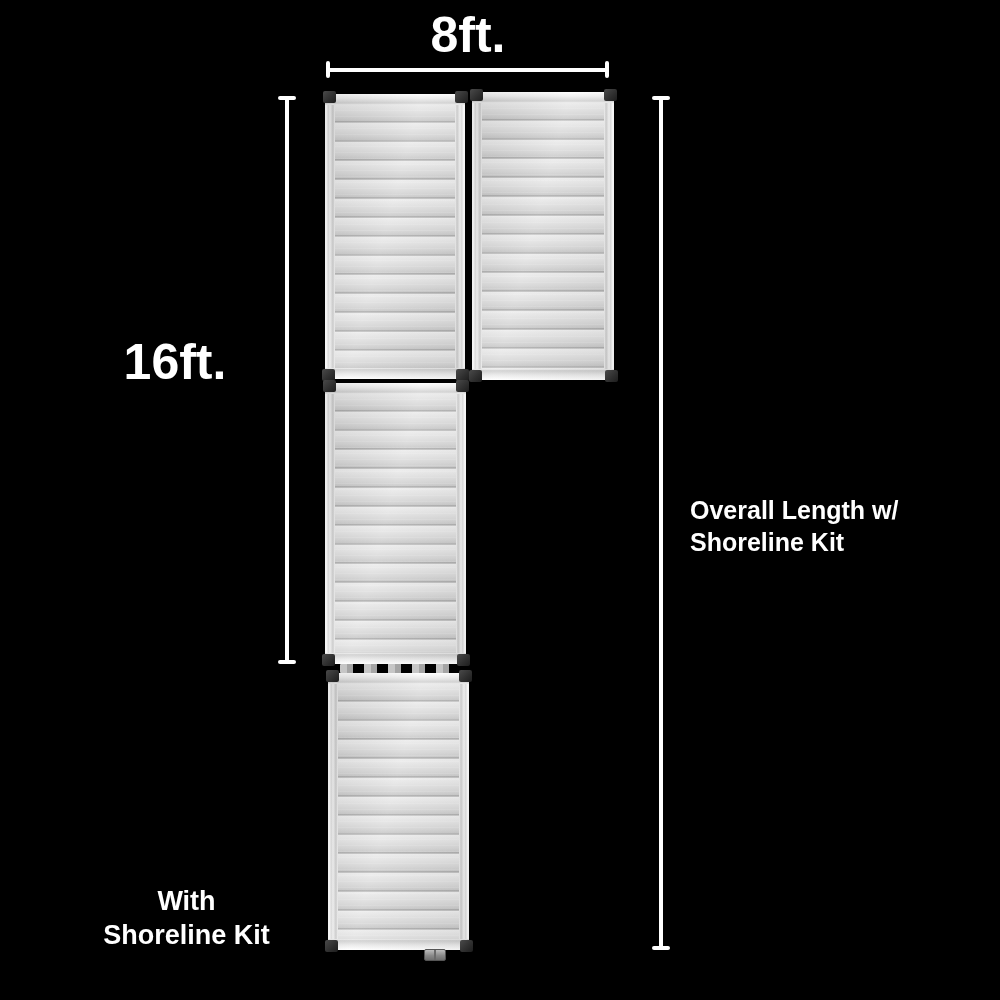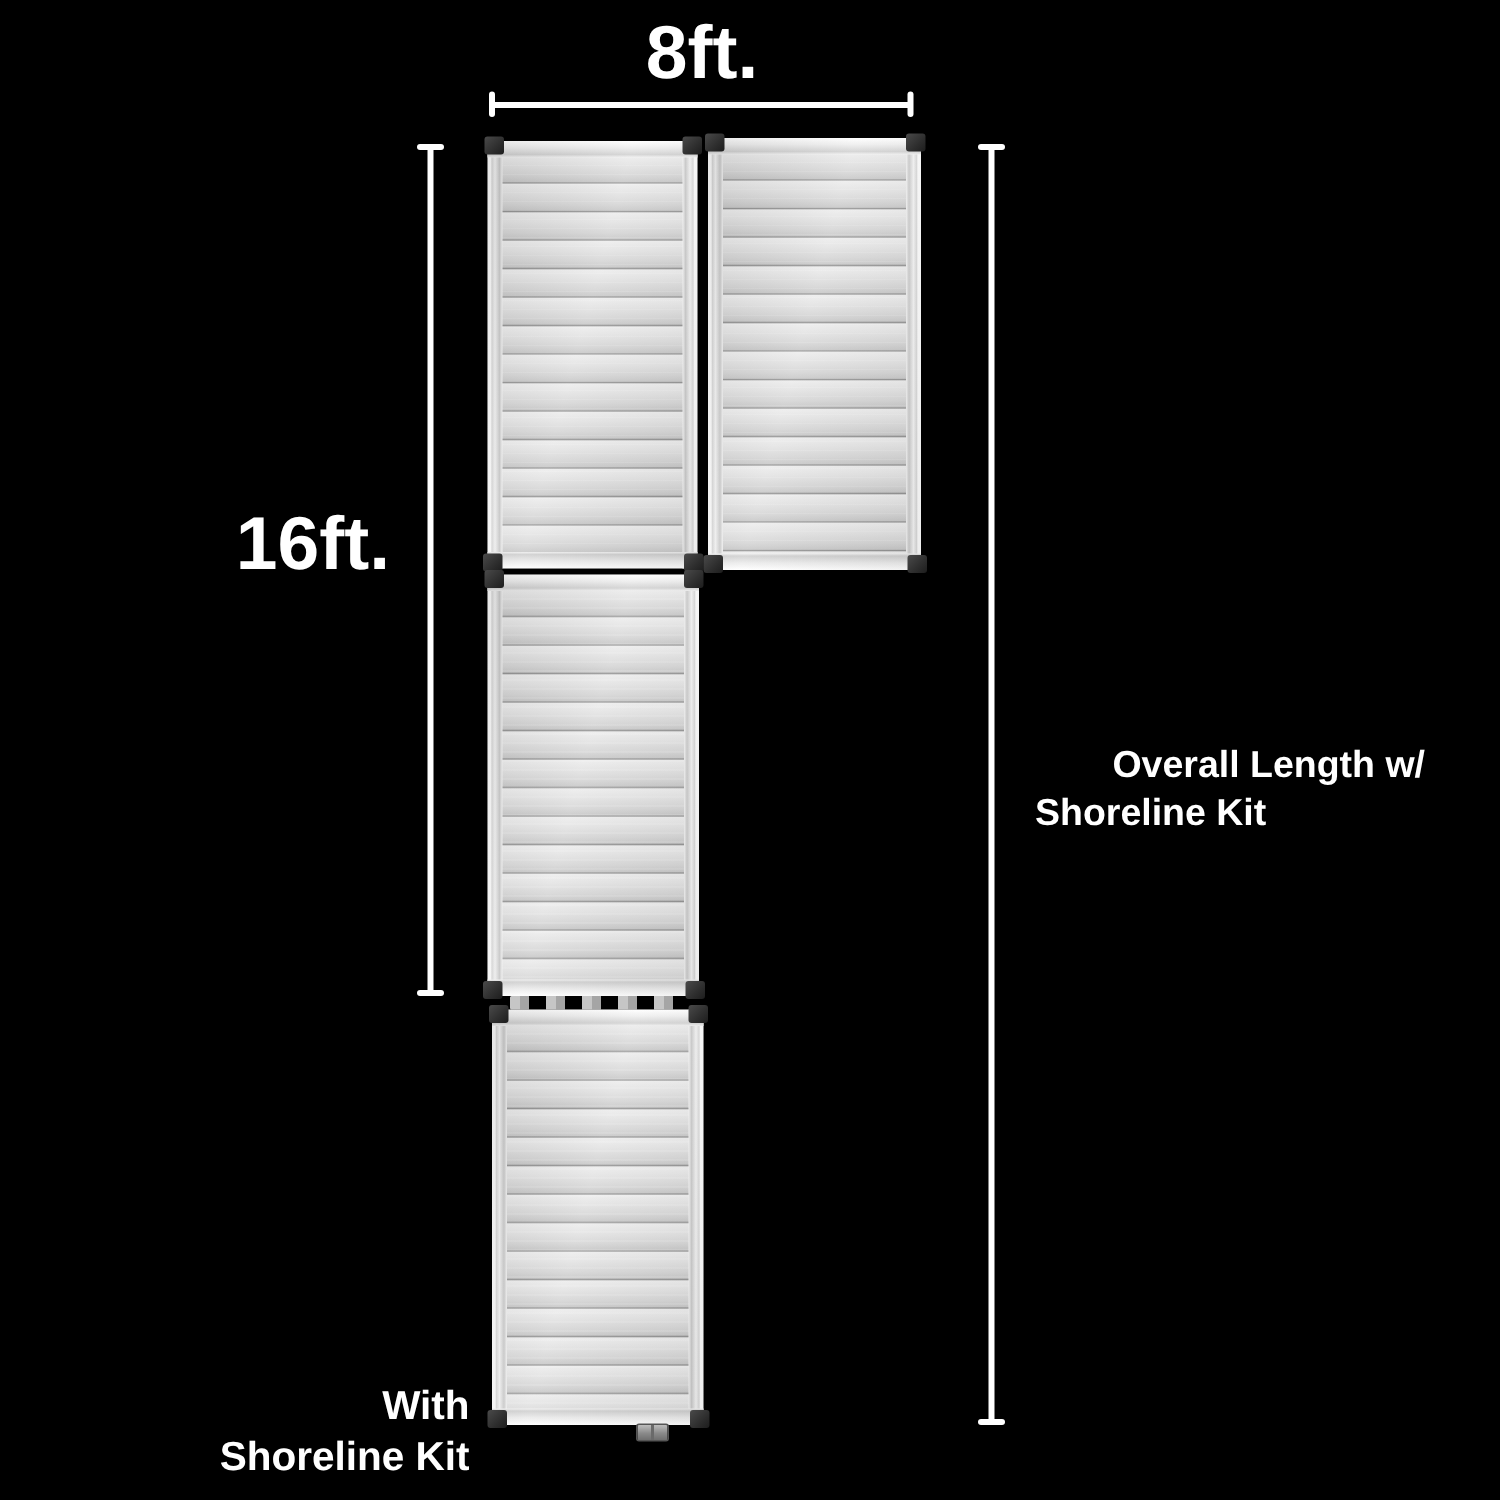--- a/index.html
+++ b/index.html
@@ -21,23 +21,23 @@
   .dim{position:absolute;background:var(--dimension-line);border-radius:2px;}
   .dim.h{height:4px;}
   .dim.v{width:4px;}
   .dim.cap-v{width:4px;height:17px;}
   .dim.cap-h{width:18px;height:4px;}
 
   
   .lbl{position:absolute;color:var(--text);font-weight:700;}
   .lbl.big{font-size:50px;line-height:70px;letter-spacing:0px;}
   .lbl.center{text-align:center;}
-  .lbl.rightal{text-align:right;}
+  .lbl.rightal{text-align:center;}
   .lbl.sub{font-size:25px;line-height:32px;}
-  .lbl.caption{font-size:27px;line-height:34px;margin-top:36px;}
+  .lbl.caption{font-size:27px;line-height:34px;}
 
   
   .panel{position:absolute;}
   .deck{
     position:absolute;left:9px;right:9px;top:10px;bottom:10px;
     background:
       repeating-linear-gradient(180deg, rgba(255,255,255,0.12) 0 1px, rgba(0,0,0,0) 1px 6px),
       repeating-linear-gradient(180deg,
         #ececec 0px,
         #e2e2e2 6px,
@@ -87,21 +87,21 @@
   <div class="lbl big center" style="left:328px;top:0px;width:280px;">8ft.</div>
   <div class="dim h" style="left:328px;top:68px;width:280px;"></div>
   <div class="dim cap-v" style="left:326px;top:61px;"></div>
   <div class="dim cap-v" style="left:605px;top:61px;"></div>
 
   <div class="lbl big rightal" style="left:90px;top:327px;width:170px;">16ft.</div>
   <div class="dim v" style="left:285px;top:98px;height:564px;"></div>
   <div class="dim cap-h" style="left:278px;top:96px;"></div>
   <div class="dim cap-h" style="left:278px;top:660px;"></div>
 
-  <div class="lbl sub" style="left:690px;top:494px;width:260px;text-align:right;">Overall Length w/</div>
+  <div class="lbl sub" style="left:690px;top:494px;width:260px;">Overall Length w/</div>
   <div class="lbl sub" style="left:690px;top:526px;width:260px;">Shoreline Kit</div>
   <div class="dim v" style="left:659px;top:98px;height:850px;"></div>
   <div class="dim cap-h" style="left:652px;top:96px;"></div>
   <div class="dim cap-h" style="left:652px;top:946px;"></div>
 
   <div class="panel" style="left:325px;top:94px;width:140px;height:285px;">
     <div class="deck"></div>
     <div class="rail rail-l"></div>
     <div class="rail rail-r"></div>
     <div class="rail rail-t"></div>

